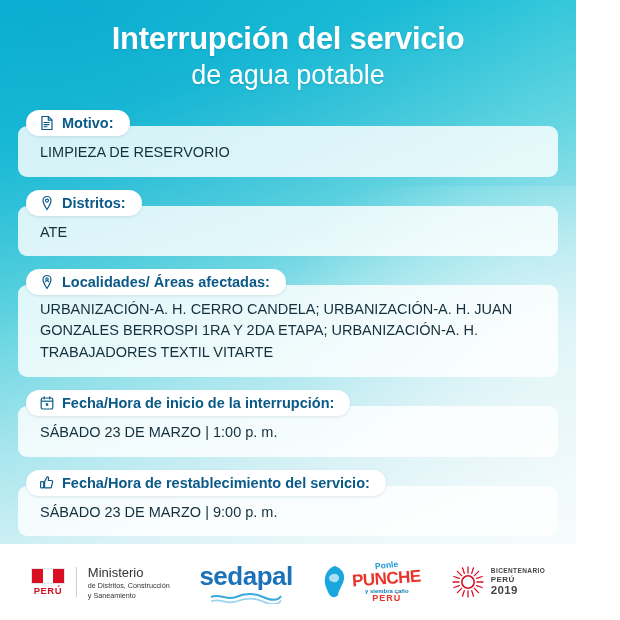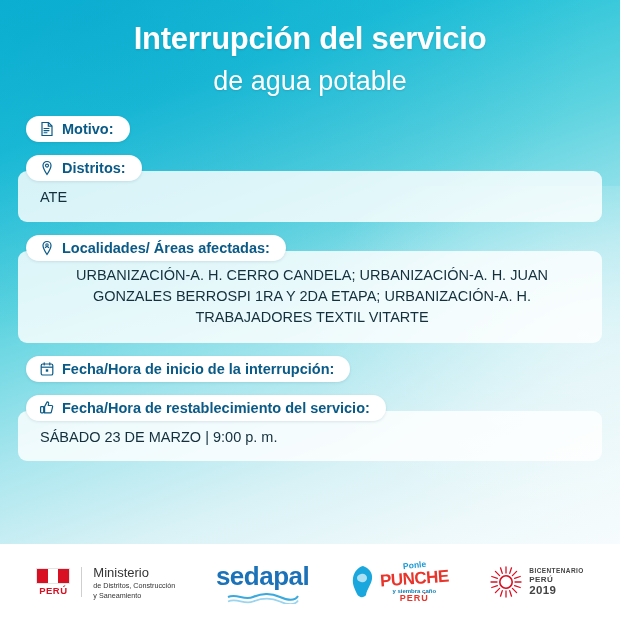--- a/index.html
+++ b/index.html
@@ -3,21 +3,21 @@
 <meta charset="utf-8">
 <style>
   * { box-sizing: border-box; margin: 0; padding: 0; }
   html, body {
     width: 620px; height: 620px;
     font-family: "Liberation Sans", sans-serif;
     overflow: hidden;
   }
   .poster {
     position: relative;
-    width: 620px; height: 620px;
+    width: 576px; height: 620px;
     background: linear-gradient(160deg, #0fb8d4 0%, #1ec0d8 18%, #5fd4e0 38%, #a9e6ee 55%, #d9f2f6 70%, #eef9fb 82%, #ffffff 100%);
     overflow: hidden;
   }
   .poster::before {
     content: "";
     position: absolute;
     left: -10%; top: -5%;
     width: 120%; height: 70%;
     background: radial-gradient(ellipse at 20% 10%, rgba(0,150,200,0.35) 0%, rgba(0,150,200,0) 60%);
     pointer-events: none;
@@ -40,21 +40,21 @@
     font-weight: bold;
     letter-spacing: -0.3px;
     line-height: 1.12;
     text-shadow: 0 1px 2px rgba(0,60,90,0.18);
   }
   .title-sub {
     color: #ffffff;
     font-size: 27px;
     font-weight: normal;
     line-height: 1.2;
-    margin-top: 8px;
+    margin-top: 2px;
     text-shadow: 0 1px 2px rgba(0,60,90,0.15);
   }
 
   .field { margin-top: 13px; }
   .field:first-of-type { margin-top: 10px; }
 
   .label-pill {
     display: inline-flex;
     align-items: flex-start;
     gap: 7px;
@@ -76,21 +76,21 @@
 
   .value-box {
     background: rgba(255,255,255,0.82);
     border-radius: 9px;
     margin-top: -10px;
     padding: 16px 18px 13px 22px;
     color: #14303d;
     font-size: 14.5px;
     line-height: 1.48;
   }
-  .value-box.tall { padding-top: 14px; padding-bottom: 14px; text-align: center; }
+  .value-box.tall { padding-top: 14px; padding-bottom: 14px; }
 
   .footer {
     position: absolute;
     left: 0; right: 0; bottom: 0;
     height: 76px;
     background: #ffffff;
     display: flex;
     align-items: center;
     justify-content: space-around;
     padding: 0 16px;
@@ -147,20 +147,21 @@
       <div class="label-pill">
         <span class="pill-icon">
           <svg viewBox="0 0 16 16" width="16" height="16" aria-hidden="true">
             <path d="M3 1.5h6.5L13 5v9.5H3z" fill="none" stroke="#0a5a87" stroke-width="1.2"></path>
             <path d="M9.3 1.6v3.6h3.5" fill="none" stroke="#0a5a87" stroke-width="1.2"></path>
             <path d="M5 7.5h5M5 9.6h5M5 11.7h3" stroke="#0a5a87" stroke-width="1.1" stroke-linecap="round"></path>
           </svg>
         </span>
         <span class="label-text">Motivo:</span>
       </div>
+      <div class="value-box">LIMPIEZA DE RESERVORIO</div>
     </div>
 
     <div class="field">
       <div class="label-pill">
         <span class="pill-icon">
           <svg viewBox="0 0 16 16" width="16" height="16" aria-hidden="true">
             <path d="M8 1.5c-2.3 0-4 1.8-4 4 0 3 4 9 4 9s4-6 4-9c0-2.2-1.7-4-4-4z" fill="none" stroke="#0a5a87" stroke-width="1.2"></path>
             <circle cx="8" cy="5.6" r="1.5" fill="none" stroke="#0a5a87" stroke-width="1.1"></circle>
           </svg>
         </span>
@@ -188,20 +189,21 @@
         <span class="pill-icon">
           <svg viewBox="0 0 16 16" width="16" height="16" aria-hidden="true">
             <rect x="2.2" y="3" width="11.6" height="11" rx="1.6" fill="none" stroke="#0a5a87" stroke-width="1.2"></rect>
             <path d="M2.2 6.2h11.6" stroke="#0a5a87" stroke-width="1.2"></path>
             <path d="M5.2 1.8v2.2M10.8 1.8v2.2" stroke="#0a5a87" stroke-width="1.2" stroke-linecap="round"></path>
             <rect x="6.8" y="8.3" width="2.4" height="2.4" fill="#0a5a87"></rect>
           </svg>
         </span>
         <span class="label-text">Fecha/Hora de inicio de la interrupción:</span>
       </div>
+      <div class="value-box">SÁBADO 23 DE MARZO | 1:00 p. m.</div>
     </div>
 
     <div class="field">
       <div class="label-pill">
         <span class="pill-icon">
           <svg viewBox="0 0 16 16" width="16" height="16" aria-hidden="true">
             <path d="M5.6 6.6 8.2 1.8c.9 0 1.5.7 1.4 1.6l-.3 2.1h3.2c.8 0 1.3.7 1.1 1.4l-1.2 5c-.1.6-.6 1-1.2 1H5.6z" fill="none" stroke="#0a5a87" stroke-width="1.2" stroke-linejoin="round"></path>
             <rect x="1.6" y="6.6" width="3.1" height="6.3" rx="0.8" fill="none" stroke="#0a5a87" stroke-width="1.2"></rect>
           </svg>
         </span>

